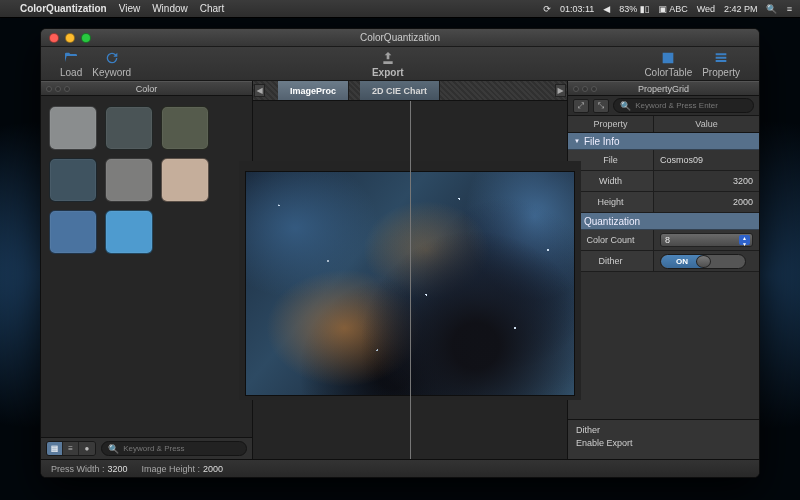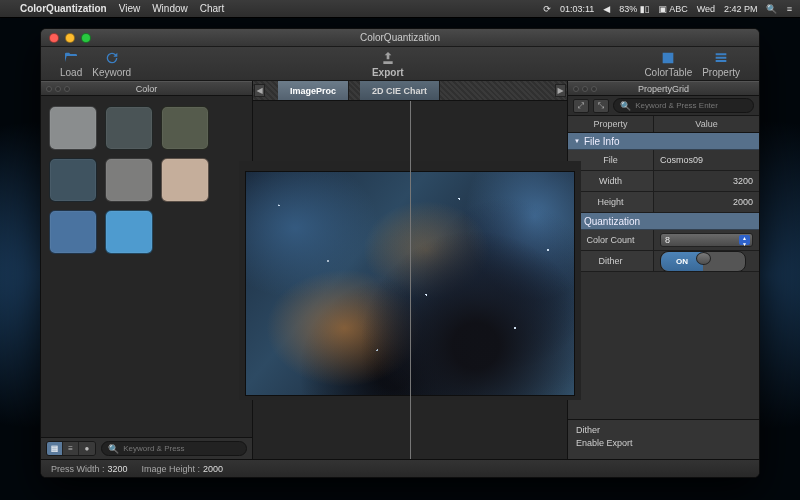--- a/index.html
+++ b/index.html
@@ -172,21 +172,21 @@
     .row .v { flex:1; color:#d8d8d8; display:flex; align-items:center; padding:0 6px;}
     .row .v.r { justify-content: flex-end; }
     .stepper {
       flex:1; height:14px; background: linear-gradient(#6a6a6a,#4a4a4a);
       border:1px solid #222; border-radius:3px; display:flex; align-items:center;
       padding:0 4px; color:#eee; font-size:9px; position:relative;
     }
     .stepper .arrows{ position:absolute; right:2px; top:1px; bottom:1px; width:11px; background:#2f62c9; border-radius:2px; display:flex; flex-direction:column; }
     .stepper .arrows span{flex:1; color:#fff; font-size:5px; display:flex;align-items:center;justify-content:center;}
     .switch {
-      width: 86px; height: 21px; border-radius: 8px; background: #555;
+      width: 86px; height: 15px; border-radius: 8px; background: #555;
       border:1px solid #1a1a1a; position: relative; overflow: hidden;
     }
     .switch .on { position:absolute; left:0; top:0; bottom:0; width:50%; background: linear-gradient(#4d84b8,#3a6a99); color:#fff; font-size:8px; font-weight:600; display:flex;align-items:center;justify-content:center; border-radius:8px 0 0 8px;}
     .switch .knob{ position:absolute; left:calc(50% - 7px); top:0; width:15px; height:13px; background:linear-gradient(#7a7a7a,#4f4f4f); border-radius:50%; border:1px solid #222;}
     .fillrest{ flex:1; background:#303030; }
     .helpbox{
       height: 40px; border-top:1px solid #121212; background:#343434;
       padding: 5px 8px; font-size:9px; color:#cfcfcf; display:flex; flex-direction:column; gap:3px;
     }
 

